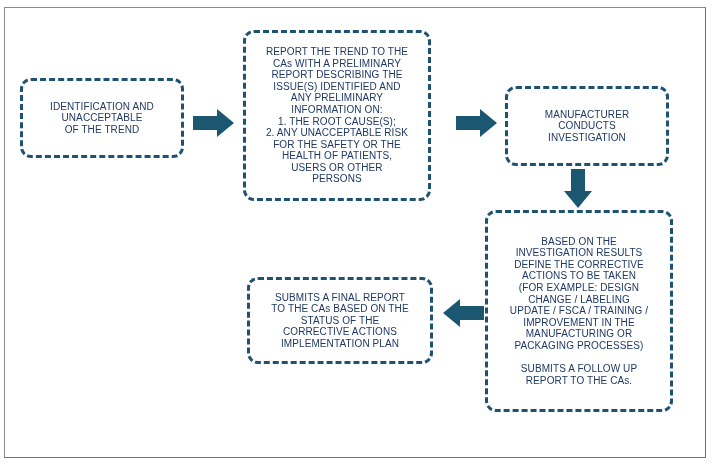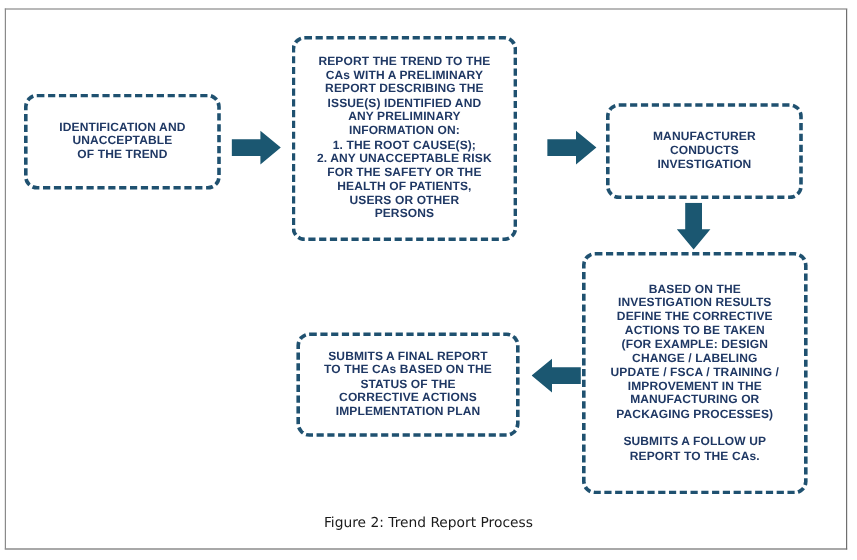--- a/index.html
+++ b/index.html
@@ -39,21 +39,21 @@
     position: absolute;
     box-sizing: border-box;
     border: 3px dashed #1f5170;
     border-radius: 11px;
     background: #ffffff;
     display: flex;
     align-items: center;
     justify-content: center;
     text-align: center;
     color: #1f3864;
-    font-weight: bold;
+    font-weight: normal;
     letter-spacing: 0.1px;
   }
   .node .txt {
     white-space: pre-line;
     line-height: 1.16;
     padding: 0 5px;
   }
 
   
   #node-identification { left: 20px;  top: 78px;  width: 164px; height: 80px;  font-size: 10px; }
@@ -158,15 +158,14 @@
   </div>
 
   <div class="node" id="node-final-report">
     <span class="txt">SUBMITS A FINAL REPORT
 TO THE CAs BASED ON THE
 STATUS OF THE
 CORRECTIVE ACTIONS
 IMPLEMENTATION PLAN</span>
   </div>
 
-  <div id="caption">Figure 2: Trend Report Process</div>
 
 </div>
 
 </body></html>

